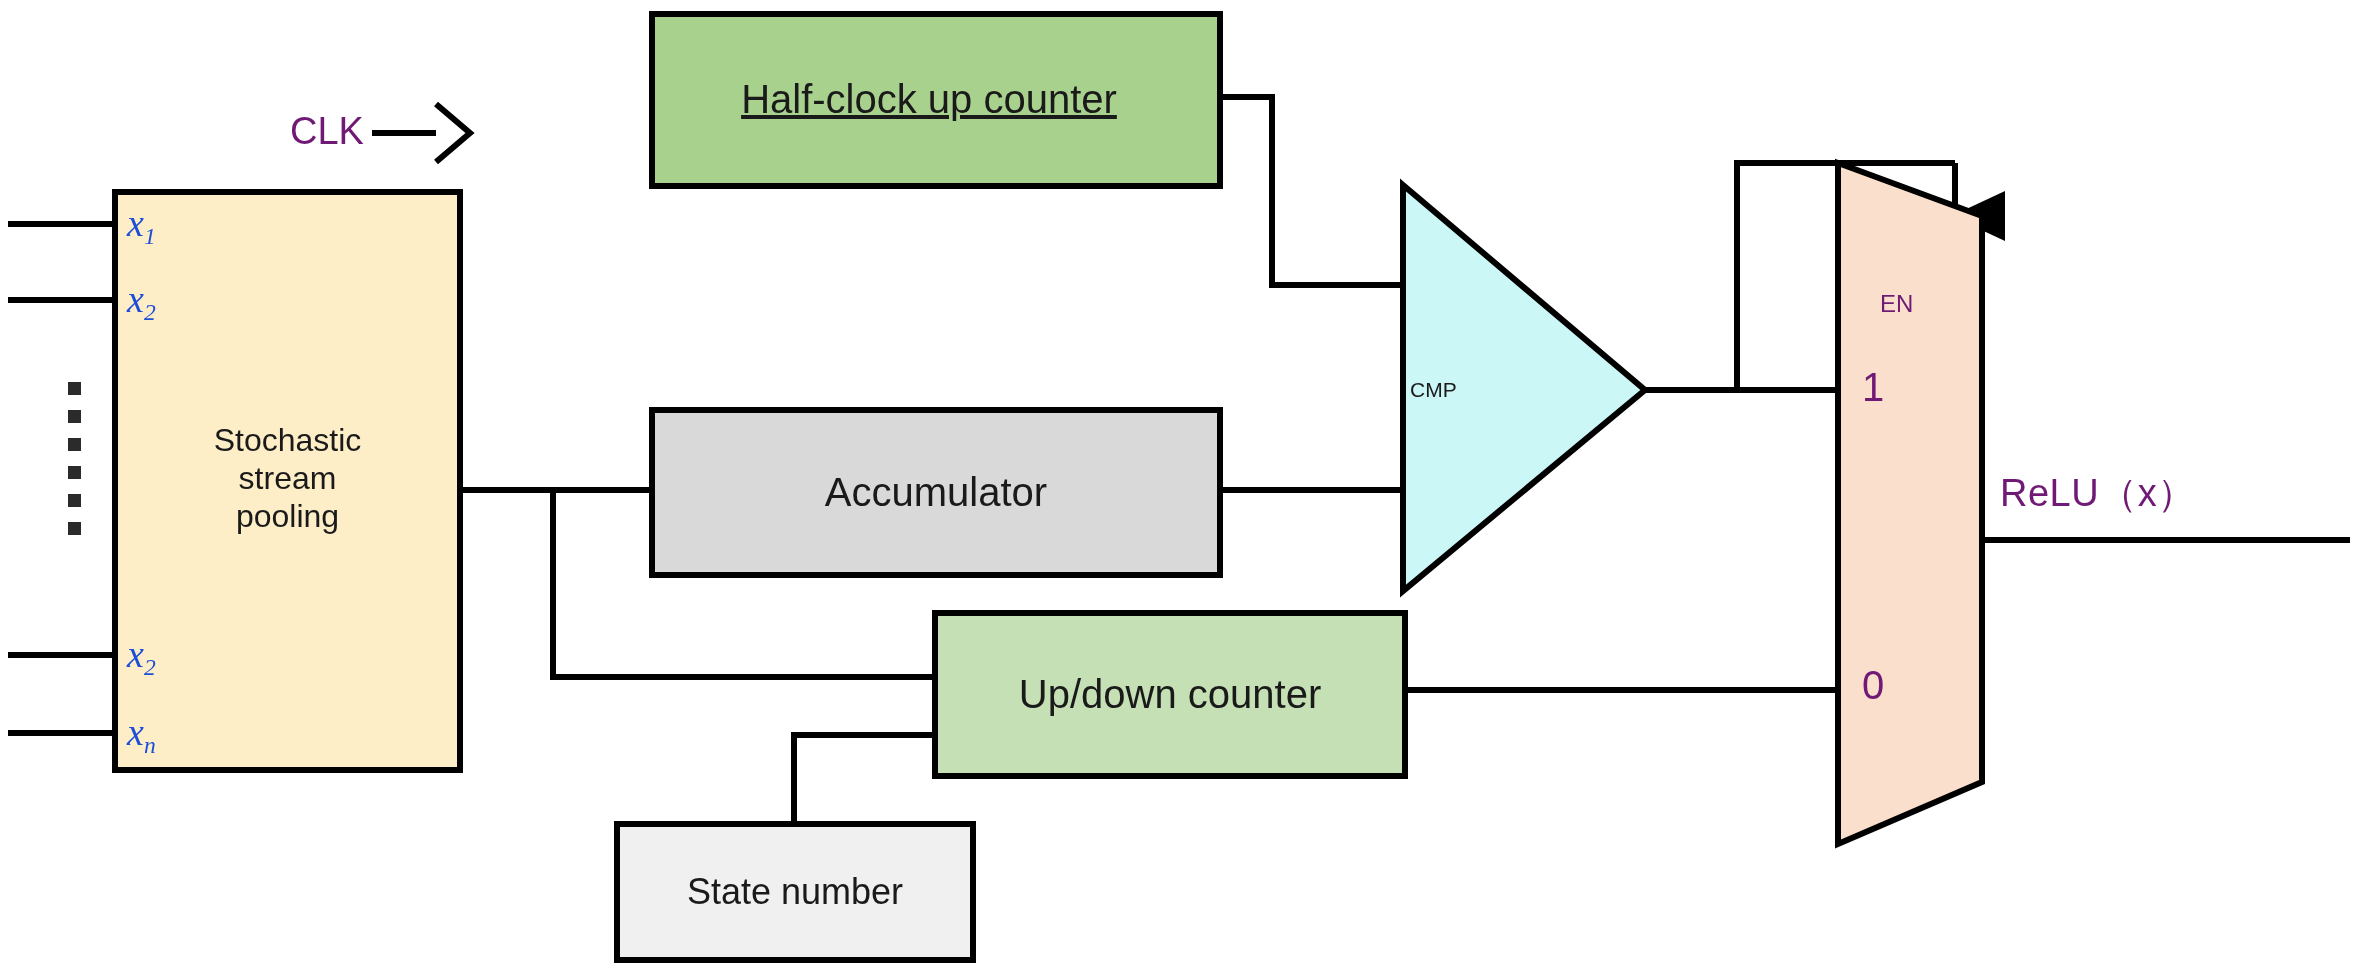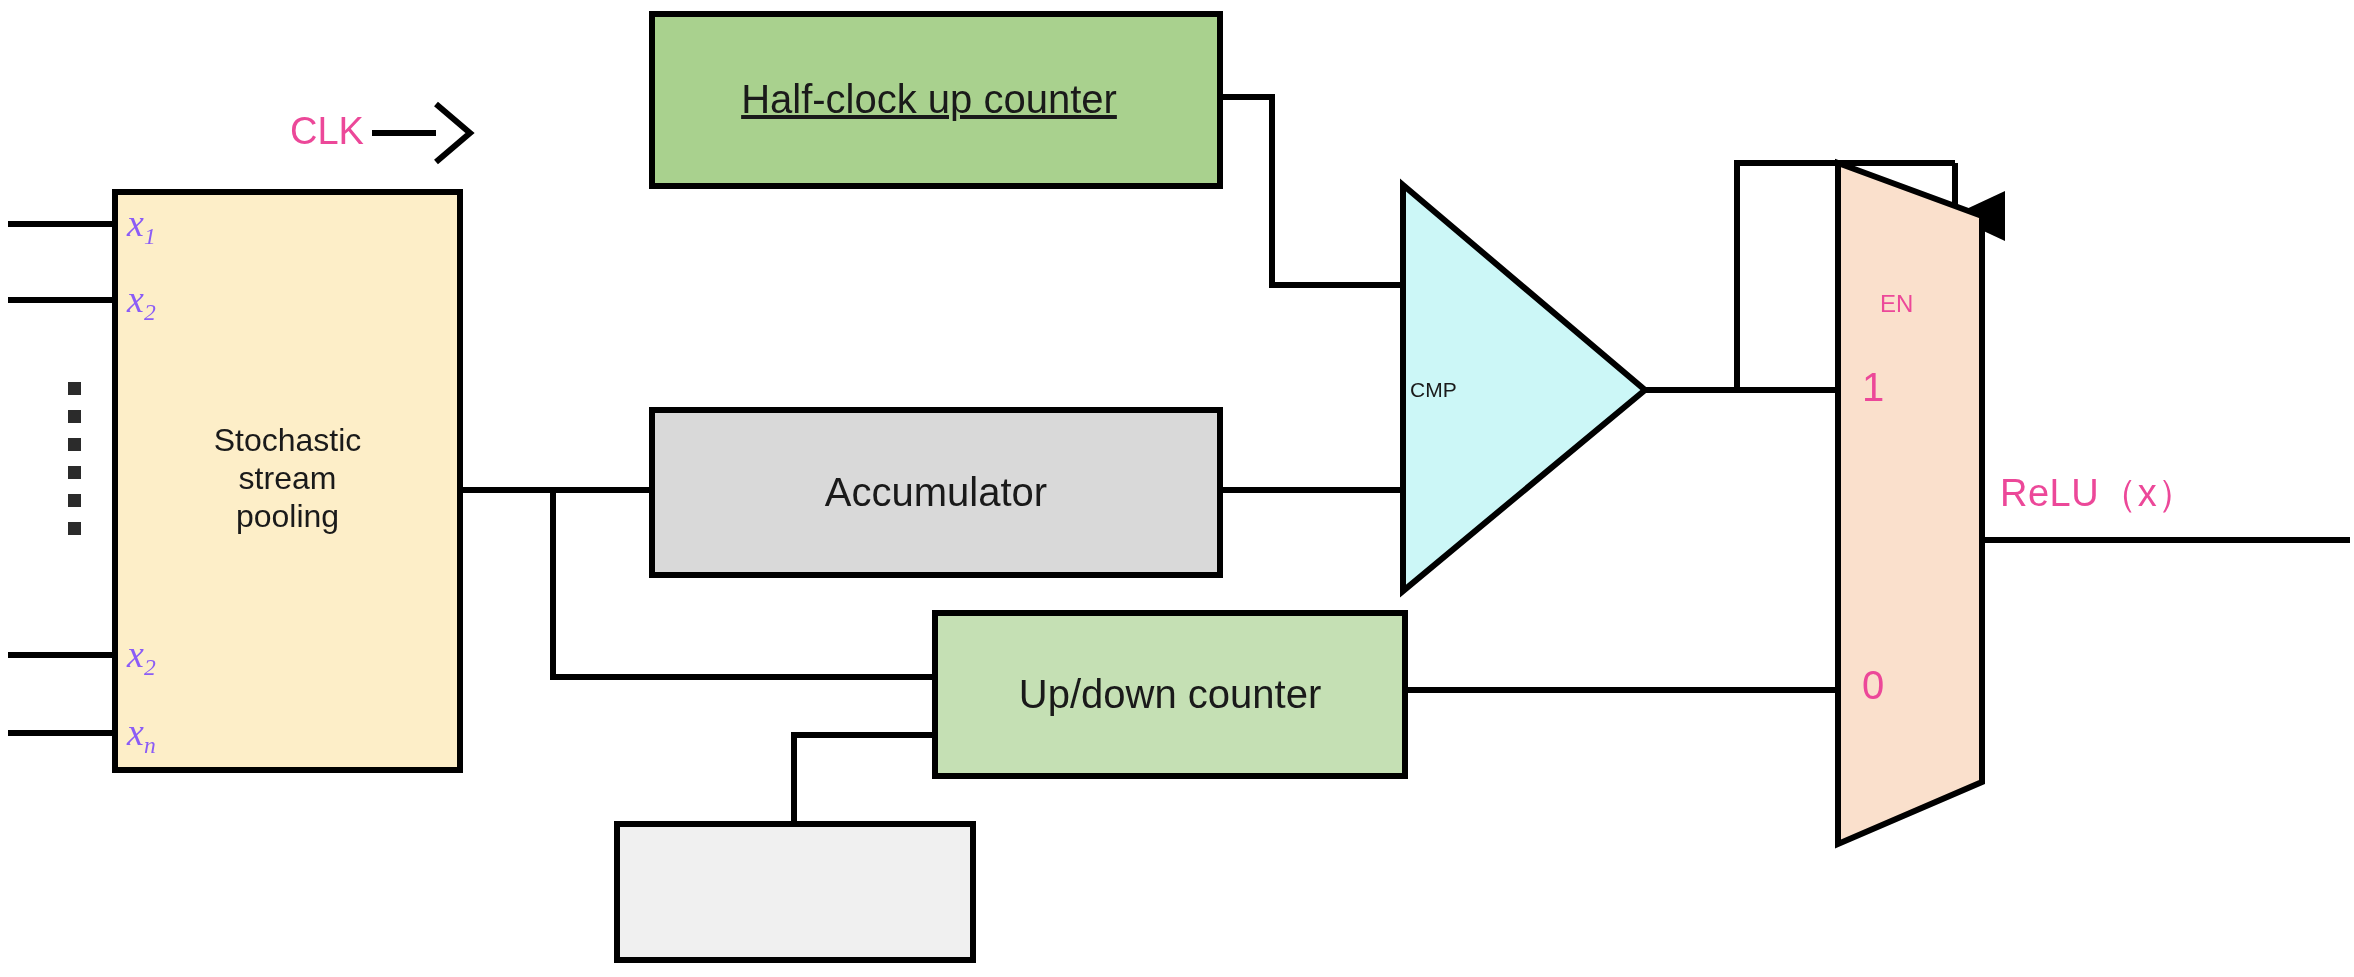--- a/index.html
+++ b/index.html
@@ -6,26 +6,26 @@
   body{width:2354px;height:977px;overflow:hidden;
        font-family:"Liberation Sans","DejaVu Sans",sans-serif;}
   #stage{position:relative;width:2354px;height:977px;background:#fff;}
   svg.diagram{position:absolute;left:0;top:0;width:2354px;height:977px;}
   .blk-label{
       position:absolute;display:flex;align-items:center;justify-content:center;
       text-align:center;color:#1a1a1a;font-family:"Liberation Sans","DejaVu Sans",sans-serif;
       pointer-events:none;white-space:pre-line;line-height:1.18;
   }
   .port-label{
-      position:absolute;color:#8b5cf6;
+      position:absolute;color:#1d4ed8;
       font-family:"Liberation Serif","DejaVu Serif",serif;
       font-style:italic;font-size:38px;line-height:1;
   }
   .port-label sub{font-size:0.62em;font-style:italic;vertical-align:-0.32em;}
-  .txt{position:absolute;color:#ec4899;
+  .txt{position:absolute;color:#701a75;
        font-family:"Liberation Sans","DejaVu Sans",sans-serif;}
 </style>
 </head>
 <body>
 
 <div id="stage">
 
   <svg class="diagram" viewBox="0 0 2354 977">
     <defs>
       <marker id="arrowDown" markerWidth="9" markerHeight="9" refX="4.5" refY="8.4" orient="auto" markerUnits="strokeWidth">
@@ -86,20 +86,21 @@
   <div class="blk-label" style="left:115px;top:190px;width:345px;height:578px;font-size:32px;">Stochastic
 stream
 pooling</div>
 
   <div class="blk-label" style="left:654px;top:14px;width:550px;height:172px;font-size:40px;text-decoration:underline;">Half-clock up counter</div>
 
   <div class="blk-label" style="left:935px;top:613px;width:470px;height:163px;font-size:40px;">Up/down counter</div>
 
   <div class="blk-label" style="left:652px;top:410px;width:568px;height:165px;font-size:40px;">Accumulator</div>
 
+  <div class="blk-label" style="left:617px;top:824px;width:356px;height:136px;font-size:36px;">State number</div>
 
   <div class="blk-label" style="left:1410px;top:363px;width:120px;height:54px;font-size:21px;justify-content:flex-start;">CMP</div>
 
   <div class="txt" style="left:1880px;top:290px;font-size:24px;">EN</div>
   <div class="txt" style="left:1862px;top:365px;font-size:40px;">1</div>
   <div class="txt" style="left:1862px;top:663px;font-size:40px;">0</div>
 
   <div class="txt" style="left:290px;top:110px;font-size:38px;">CLK</div>
 
   <div class="txt" style="left:2000px;top:468px;font-size:38px;letter-spacing:0.5px;">ReLU（x）</div>

